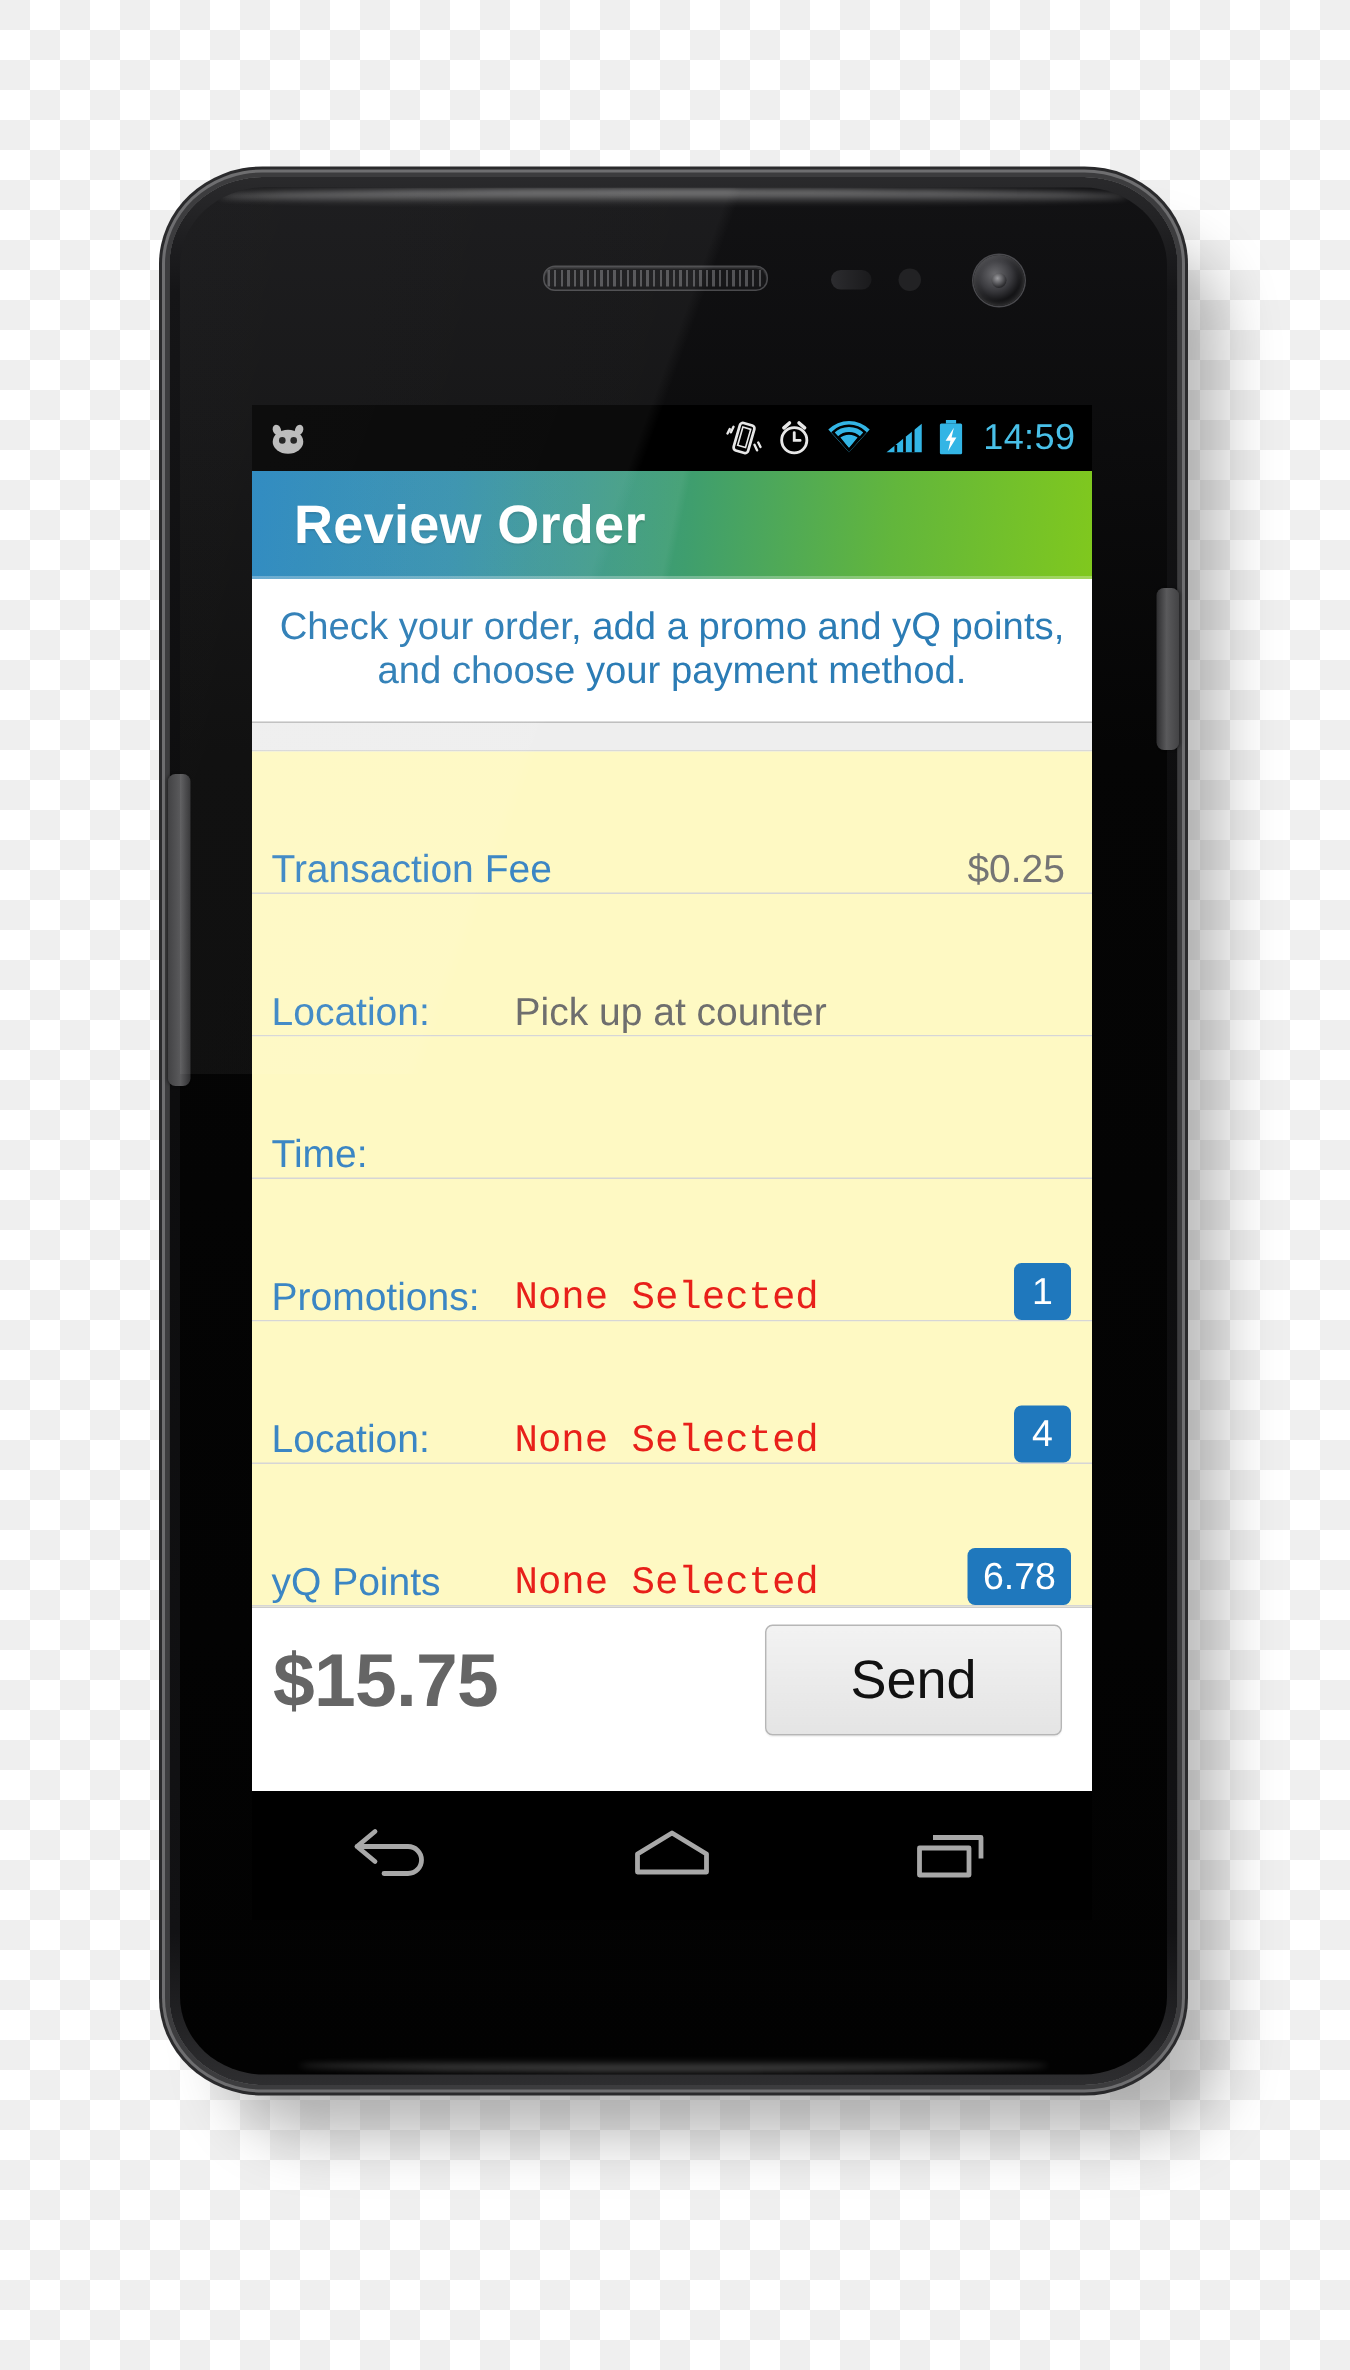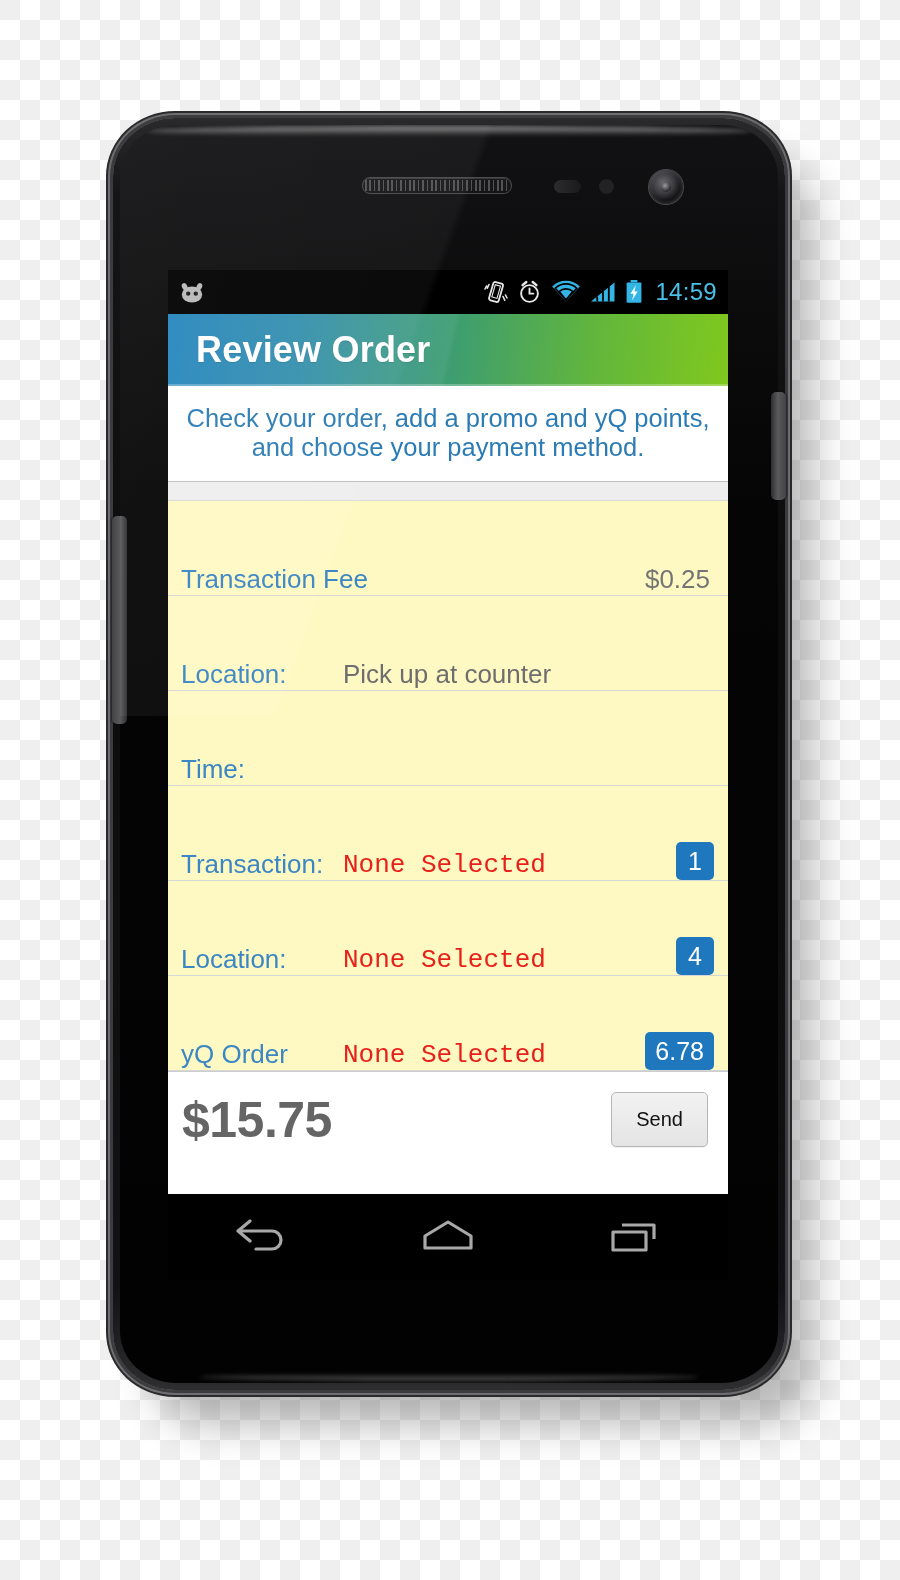--- a/index.html
+++ b/index.html
@@ -207,22 +207,22 @@
     gap:39px;
   }
   #total-amount{
     color:#656565;font-size:50px;font-weight:bold;letter-spacing:-.5px;
   }
   #send-button{
     background:linear-gradient(180deg,#f2f2f2,#e4e4e4);
     border:1px solid #b6b6b6;
     border-radius:5px;
     color:#111111;
-    font-size:20px;
-    padding:15px 24px;
+    font-size:36px;
+    padding:15px 56px;
     box-shadow:0 1px 1px rgba(0,0,0,.06);
   }
 
   
   #nav-bar{
     position:absolute;
     left:168px;top:1194px;
     width:560px;height:86px;
     background:#000000;
     display:flex;align-items:center;justify-content:space-around;
@@ -334,33 +334,33 @@
     <div class="list-row">
       <span class="label label-col">Location:</span>
       <span class="value">Pick up at counter</span>
     </div>
 
     <div class="list-row">
       <span class="label label-col">Time:</span>
     </div>
 
     <div class="list-row">
-      <span class="label label-col">Transaction:</span>
+      <span class="label label-col">Promotions:</span>
       <span class="value none-selected">None Selected</span>
       <span class="badge">1</span>
     </div>
 
     <div class="list-row">
       <span class="label label-col">Location:</span>
       <span class="value none-selected">None Selected</span>
       <span class="badge">4</span>
     </div>
 
     <div class="list-row">
-      <span class="label label-col">yQ Order</span>
+      <span class="label label-col">yQ Points</span>
       <span class="value none-selected">None Selected</span>
       <span class="badge wide">6.78</span>
     </div>
   </div>
 
   <div id="total-bar">
     <span id="total-amount">$15.75</span>
     <button id="send-button">Send</button>
   </div>
 

